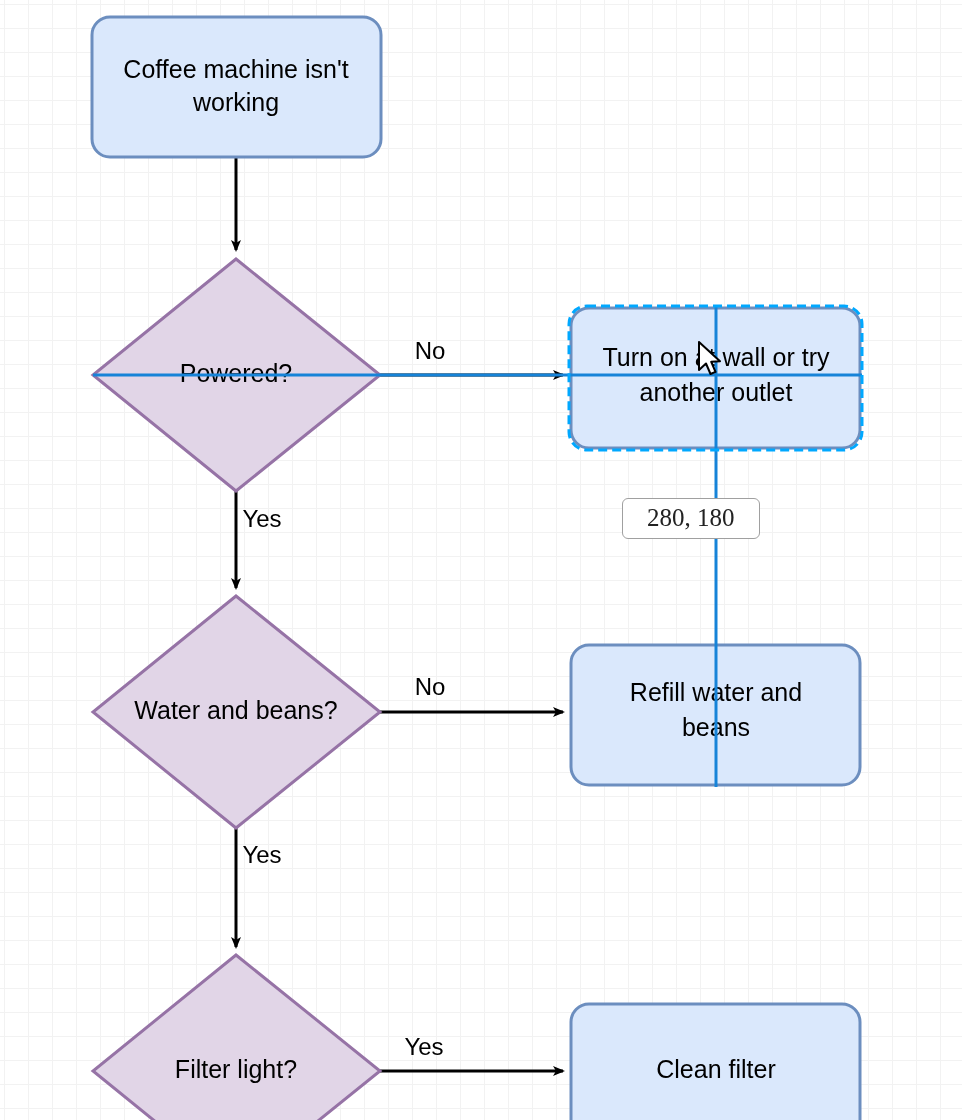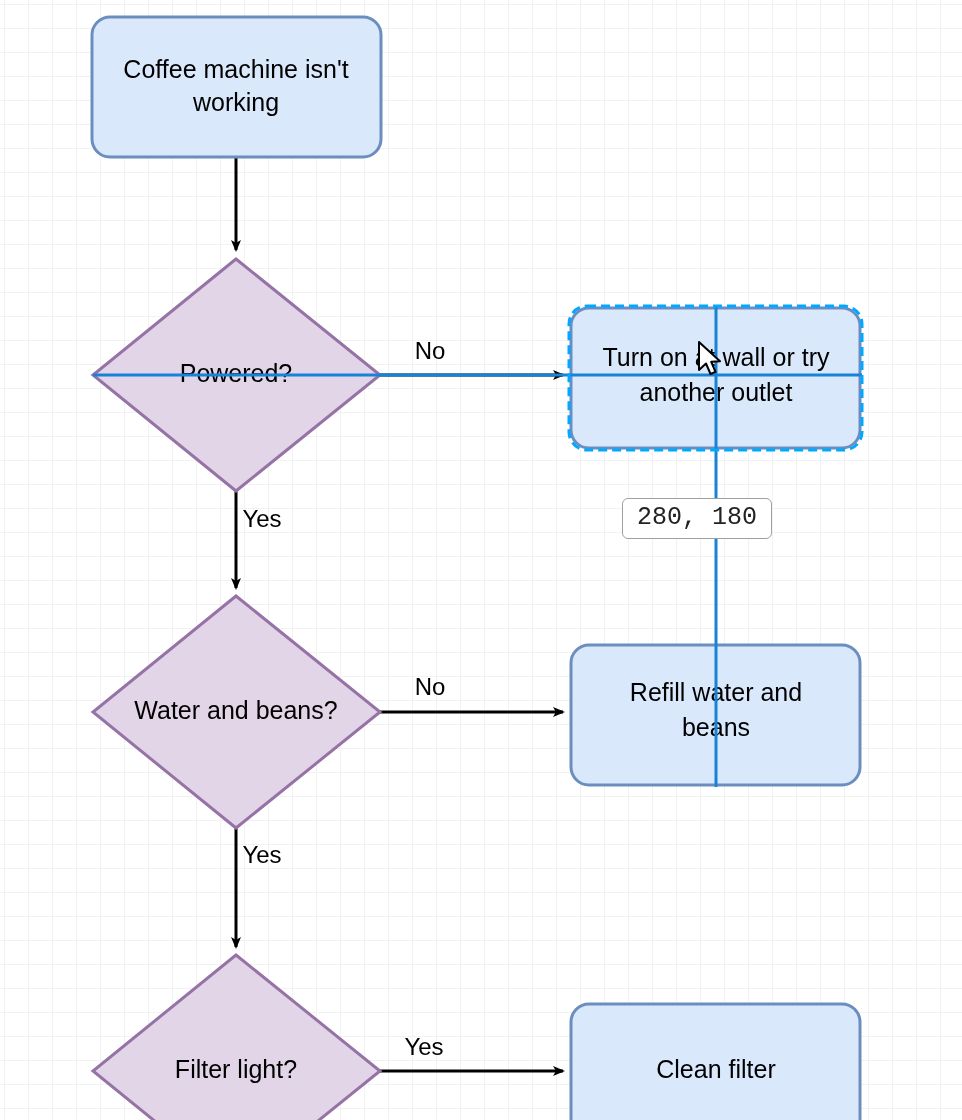--- a/index.html
+++ b/index.html
@@ -39,24 +39,24 @@
     font-size: 24px;
     fill: #000000;
     text-anchor: middle;
     dominant-baseline: middle;
   }
   .tooltip {
     position: absolute;
     background: #ffffff;
     border: 1px solid #a0a0a0;
     border-radius: 6px;
-    font-family: Liberation Mono, monospace;
+    font-family: Liberation Serif, serif;
     font-size: 25px;
     color: #222222;
-    padding: 5px 14px;
+    padding: 5px 24px;
     white-space: nowrap;
     line-height: 1.15;
   }
   .cursor { position: absolute; pointer-events: none; }
 </style>
 </head>
 <body>
 
 <div id="canvas">
 

